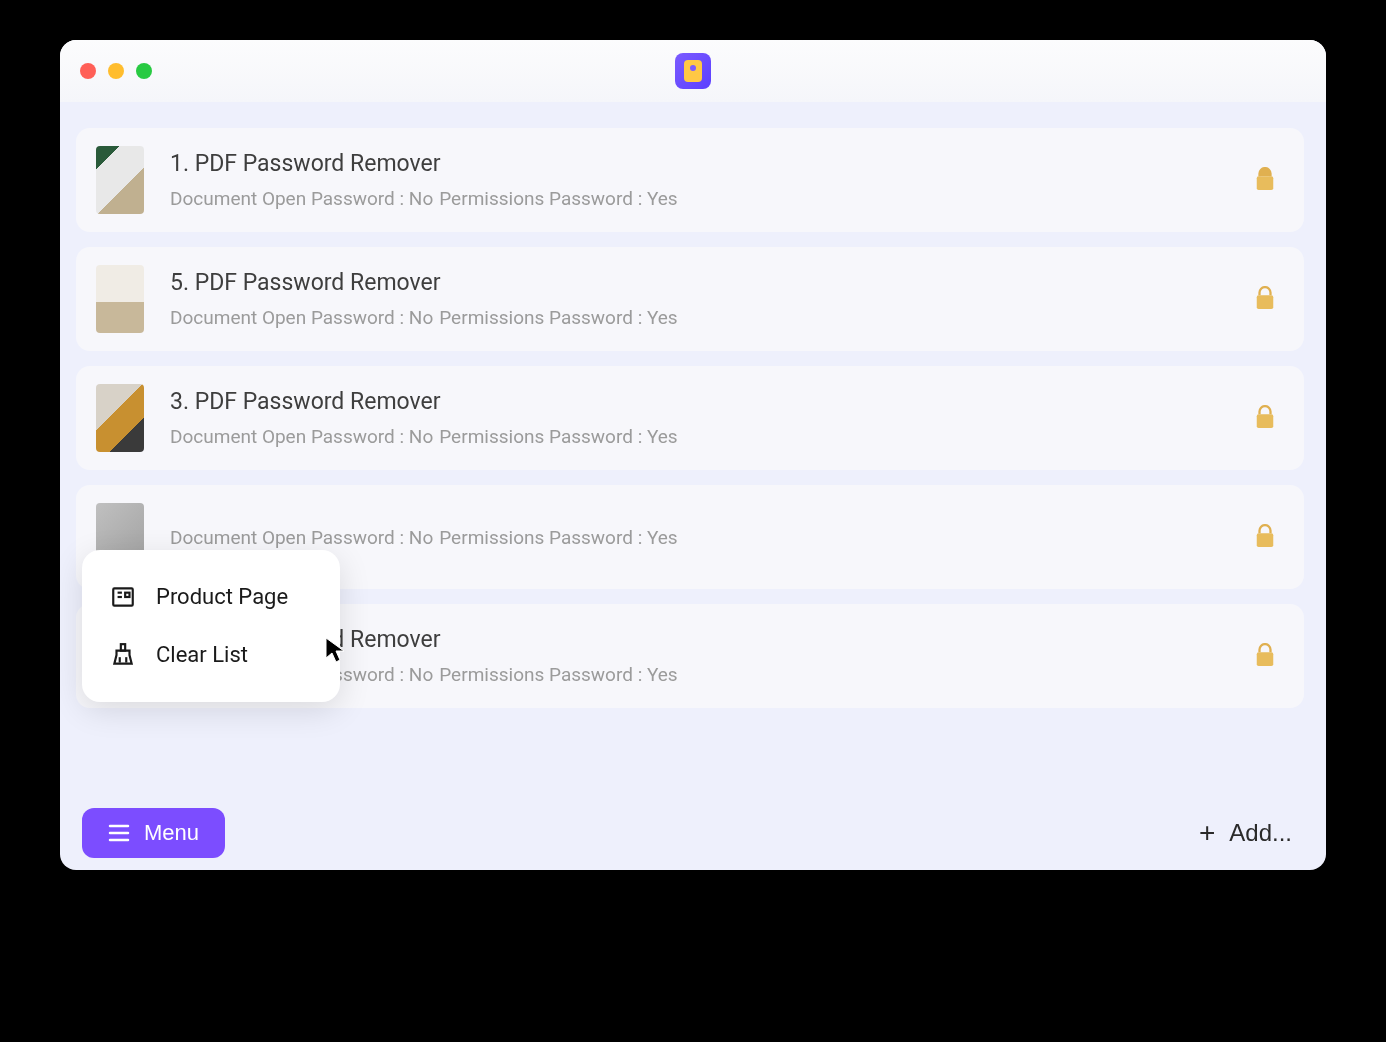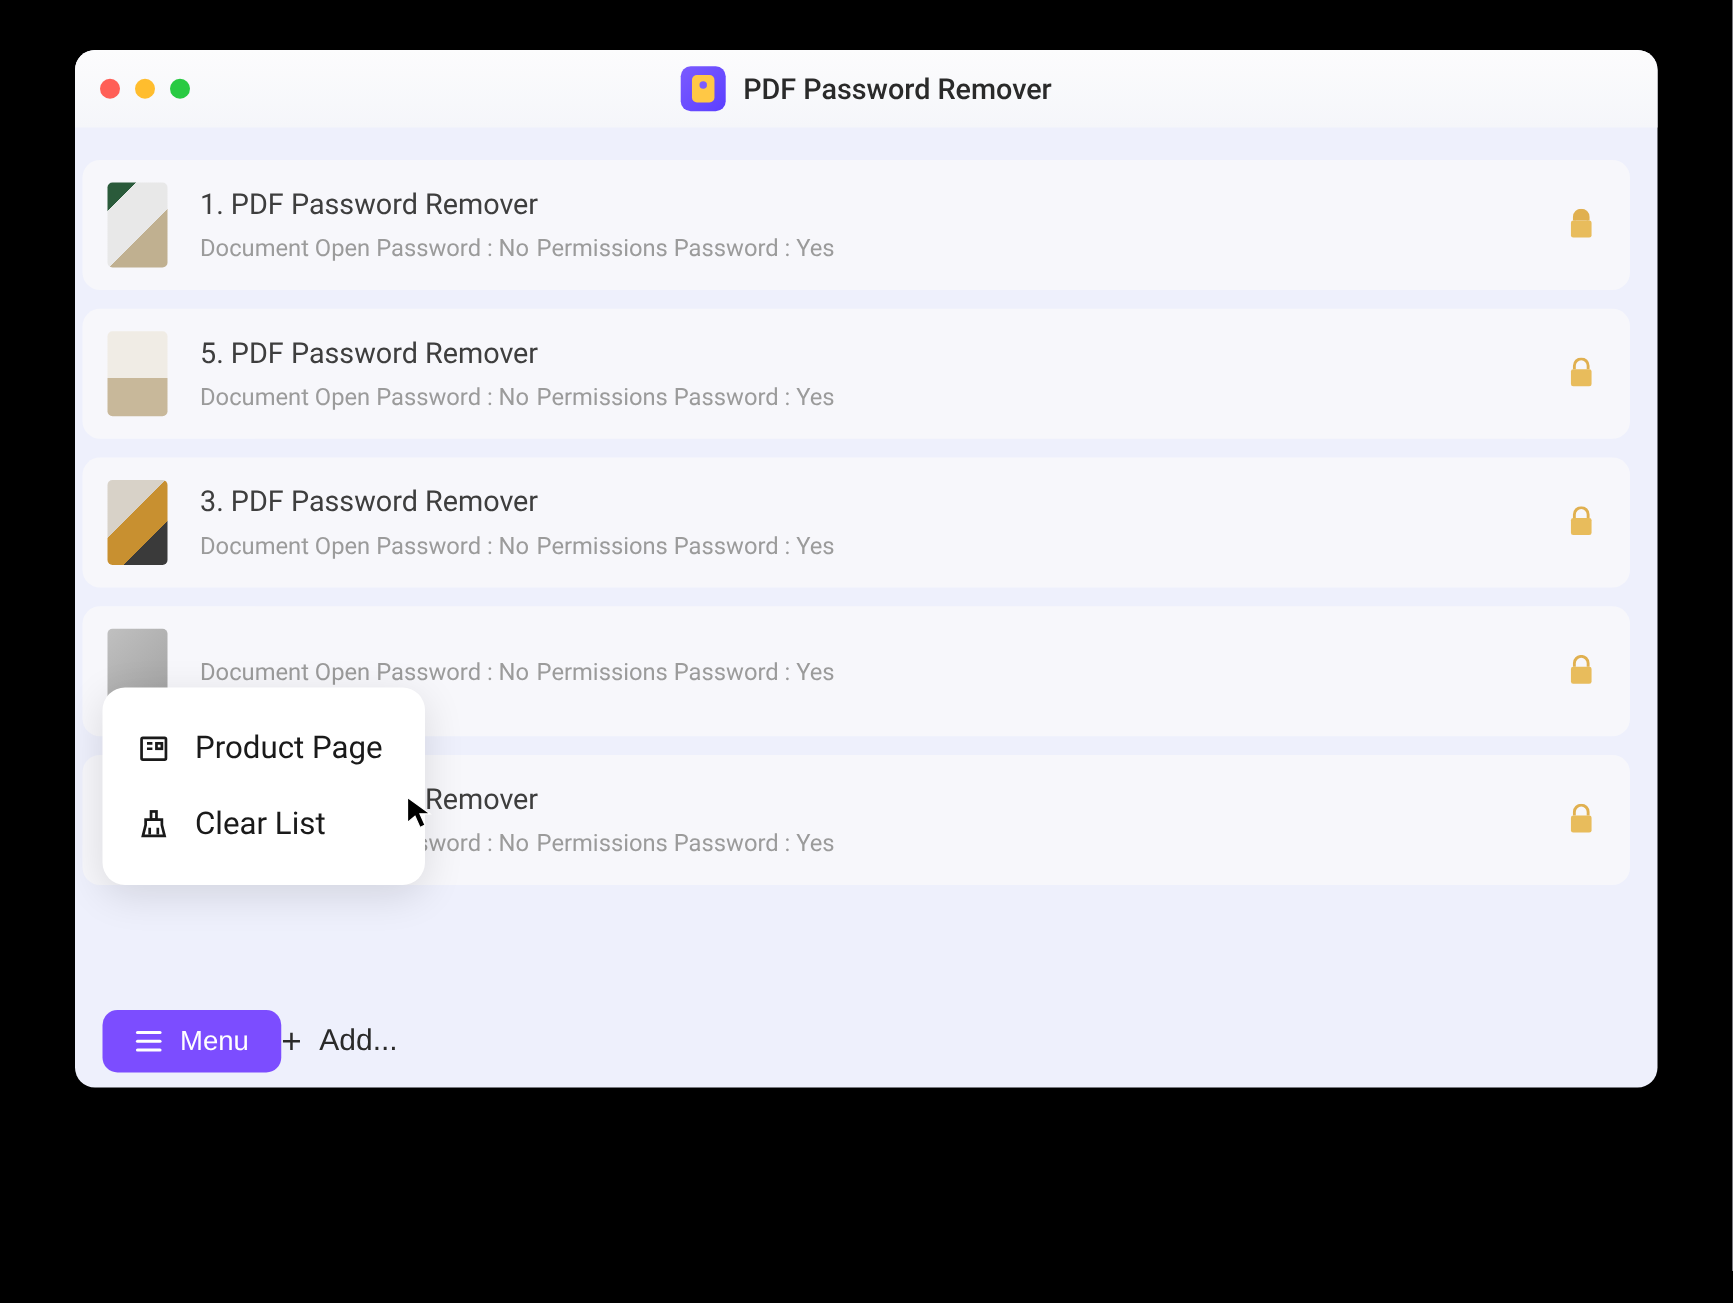--- a/index.html
+++ b/index.html
@@ -77,21 +77,21 @@
       border-radius: 50%;
       top: 5px;
       left: 6px;
     }
     .title-text {
       font-size: 23px;
       font-weight: 500;
       color: #2a2a2a;
     }
     .content {
-      padding: 26px 22px 0 6px;
+      padding: 26px 22px 0 16px;
     }
     .file-row {
       background: #f7f7fb;
       border-radius: 14px;
       padding: 18px 28px 18px 20px;
       margin-bottom: 15px;
       display: flex;
       align-items: center;
       gap: 26px;
     }
@@ -132,24 +132,23 @@
       top: 510px;
       width: 258px;
       background: #fff;
       border-radius: 18px;
       padding: 18px 0;
       box-shadow: 0 8px 32px rgba(0,0,0,0.12);
       z-index: 10;
     }
     .popup-item {
       display: flex;
-      align-items: center;
       gap: 20px;
       padding: 16px 28px;
-      font-size: 25px;
+      font-size: 22px;
       color: #1a1a1a;
       cursor: pointer;
     }
     .popup-icon {
       width: 26px;
       height: 26px;
       display: flex;
       align-items: center;
       justify-content: center;
     }
@@ -157,23 +156,24 @@
       position: absolute;
       left: 264px;
       top: 596px;
       z-index: 11;
       pointer-events: none;
     }
     .bottom-bar {
       position: absolute;
       bottom: 12px;
       left: 22px;
-      right: 18px;
-      display: flex;
-      align-items: center;
+      right: 34px;
+      display: flex;
+      align-items: center;
+      justify-content: space-between;
     }
     .menu-btn {
       background: #7c4dff;
       color: #fff;
       border: none;
       border-radius: 12px;
       padding: 12px 26px;
       font-size: 22px;
       display: flex;
       align-items: center;
@@ -227,21 +227,20 @@
   <div class="titlebar">
     <div class="traffic-lights">
       <div class="traffic-light tl-close"></div>
       <div class="traffic-light tl-min"></div>
       <div class="traffic-light tl-max"></div>
     </div>
     <div class="title-wrap">
       <div class="app-icon">
         <div class="app-icon-inner"></div>
       </div>
-      <div class="title-text">PDF Password Remover</div>
     </div>
   </div>
 
   <div class="content">
     <div class="file-row">
       <div class="thumb thumb1"></div>
       <div class="file-info">
         <div class="file-title">1. PDF Password Remover</div>
         <div class="file-meta">
           <span>Document Open Password : No</span>

